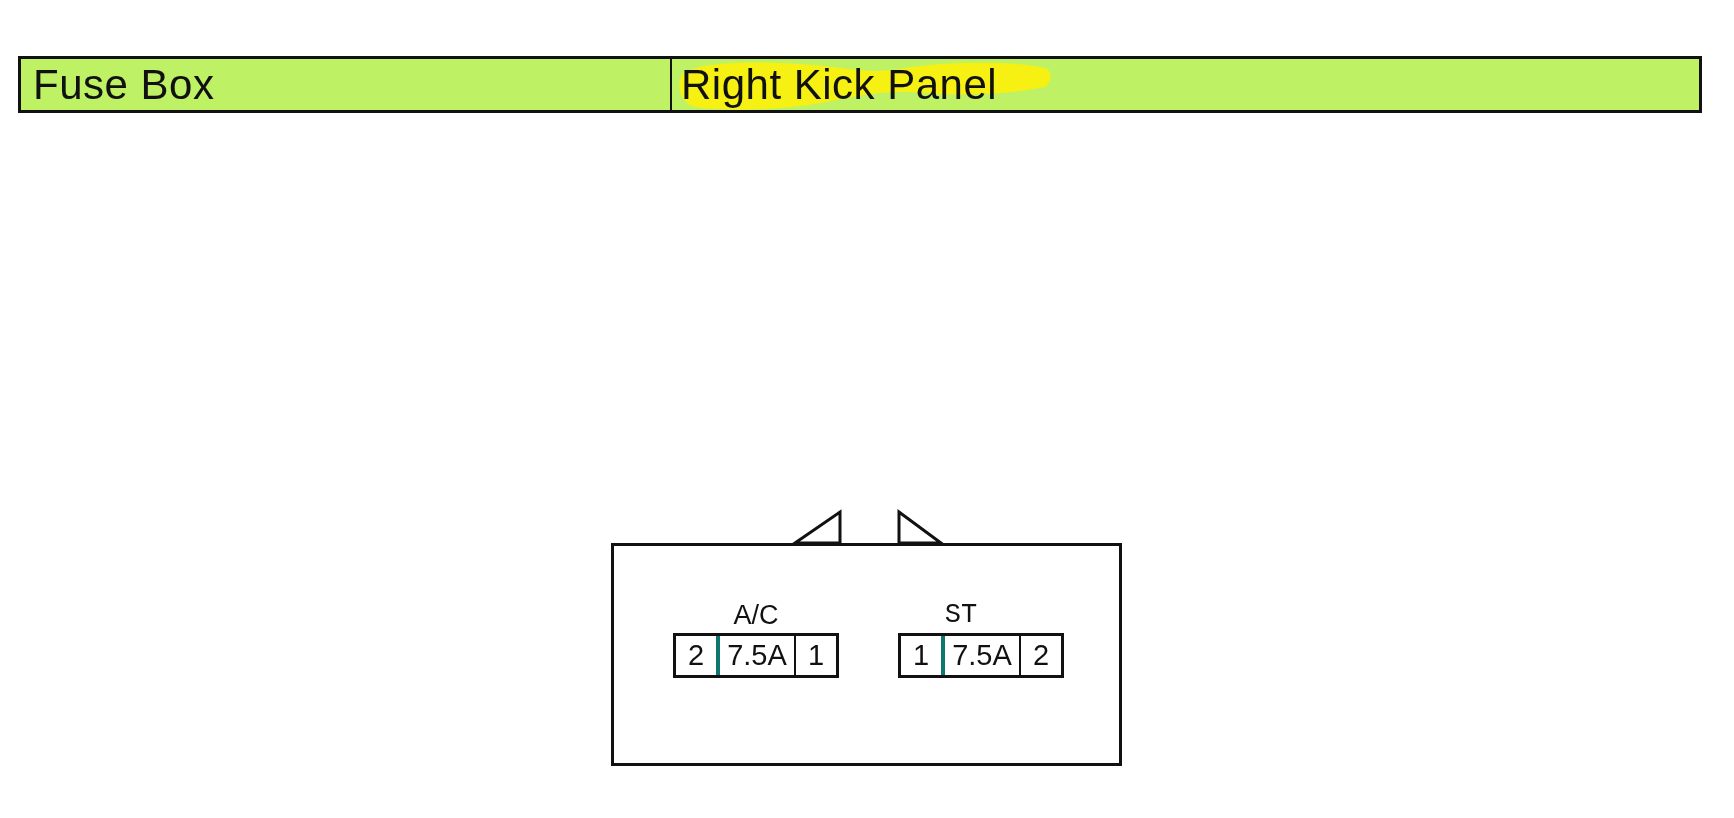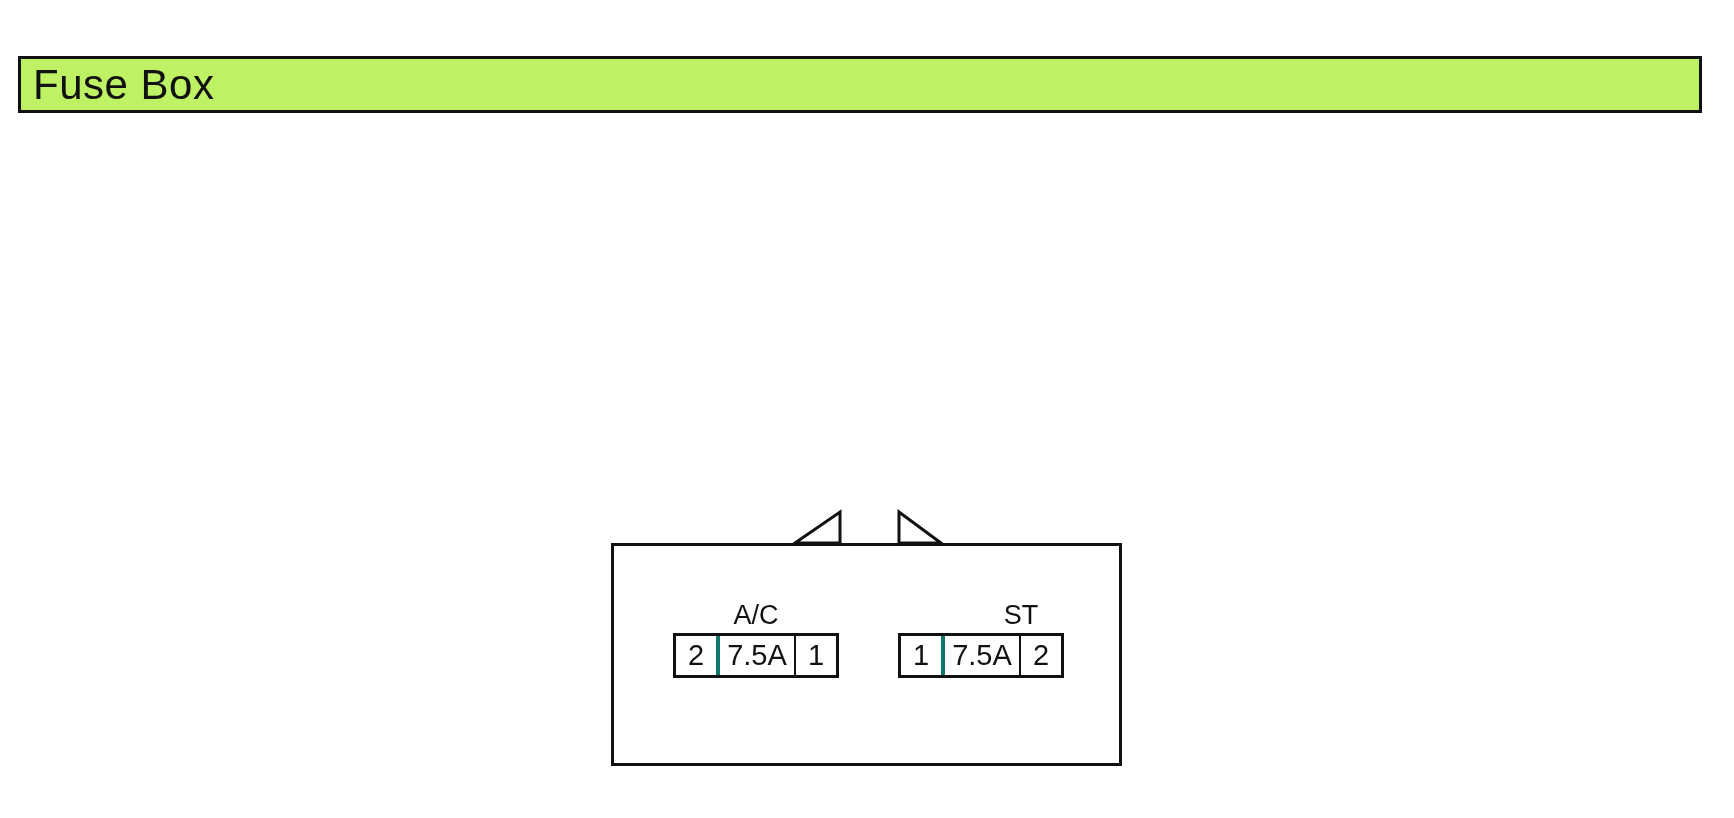--- a/index.html
+++ b/index.html
@@ -58,21 +58,21 @@
     width:175px;height:40px;
   }
   .fuse-label{
     position:absolute;
     height:32px;line-height:32px;
     text-align:center;
     font-size:27px;
     top:599px;
   }
   .fuse-label.ac{left:673px;width:166px;}
-  .fuse-label.st{left:938px;width:166px;}
+  .fuse-label.st{left:878px;width:166px;font-family:Liberation Mono, monospace;}
   .fuse{
     position:absolute;top:633px;
     width:166px;height:45px;
     border:3px solid #111;
     box-sizing:border-box;
     display:flex;
     background:#fff;
   }
   .fuse.ac{left:673px;}
   .fuse.st{left:898px;}
@@ -87,20 +87,34 @@
 </style>
 </head>
 <body>
 
 <div class="page">
 
   <div class="header-table">
     <div class="header-cell left">
       <span>Fuse Box</span>
     </div>
+    <div class="header-cell right">
+      <svg class="hl-svg" viewBox="0 0 378 51" preserveAspectRatio="none" aria-hidden="true">
+        <path d="M 10 14
+                 C 28 3, 80 1, 140 6
+                 C 175 9, 200 16, 232 9
+                 C 278 2, 345 2, 372 9
+                 C 379 12, 380 22, 372 28
+                 C 330 36, 290 37, 252 34
+                 C 210 31, 190 36, 158 42
+                 C 115 51, 55 53, 22 48
+                 C 8 45, 2 26, 10 14 Z" fill="#f7f013"></path>
+      </svg>
+      <span class="hl-text">Right Kick Panel</span>
+    </div>
   </div>
 
   <div class="fusebox"></div>
 
   <svg class="notches" viewBox="0 0 175 40" aria-hidden="true">
     <path d="M 15 38 L 60 7 L 60 38 Z" fill="#ffffff" stroke="#111111" stroke-width="3" stroke-linejoin="miter"></path>
     <path d="M 119 7 L 161 38 L 119 38 Z" fill="#ffffff" stroke="#111111" stroke-width="3" stroke-linejoin="miter"></path>
   </svg>
 
   <div class="fuse-label ac">A/C</div>

